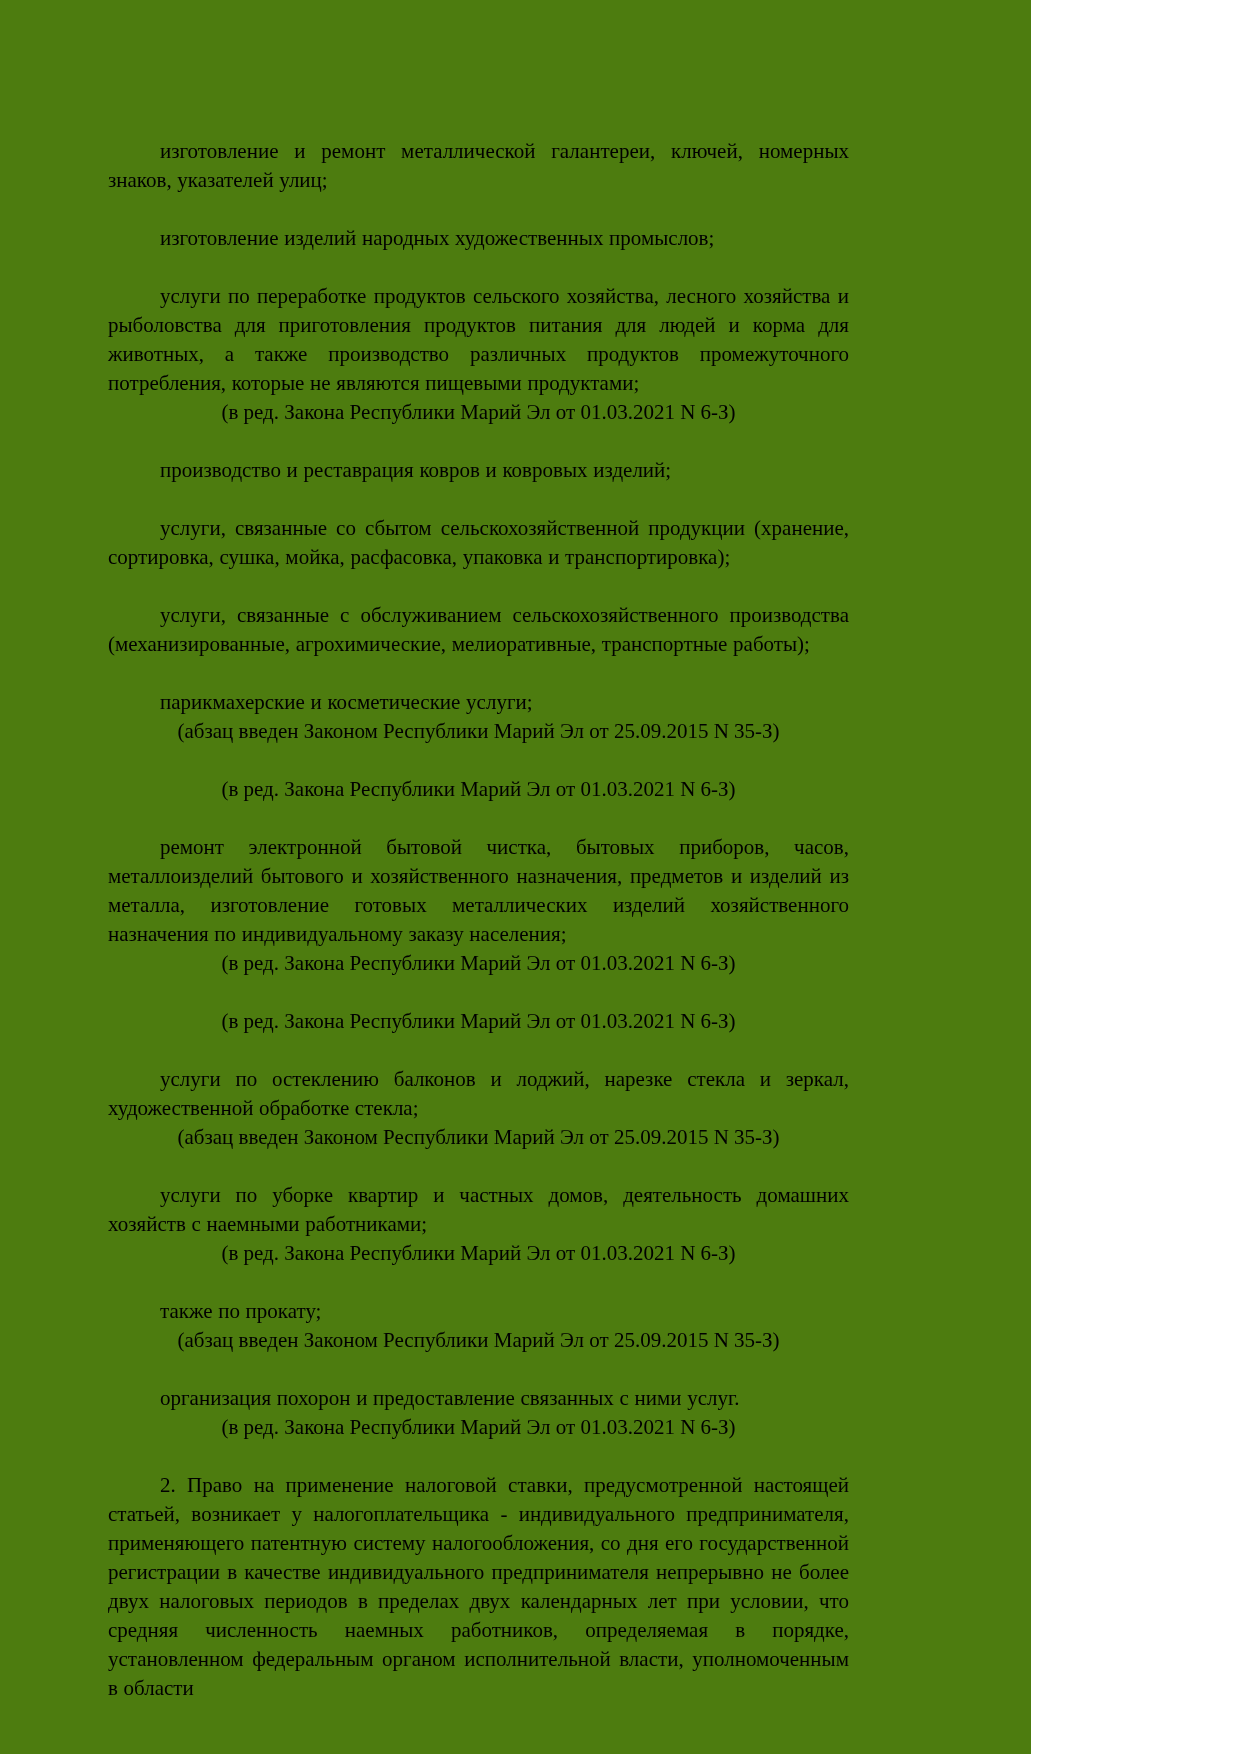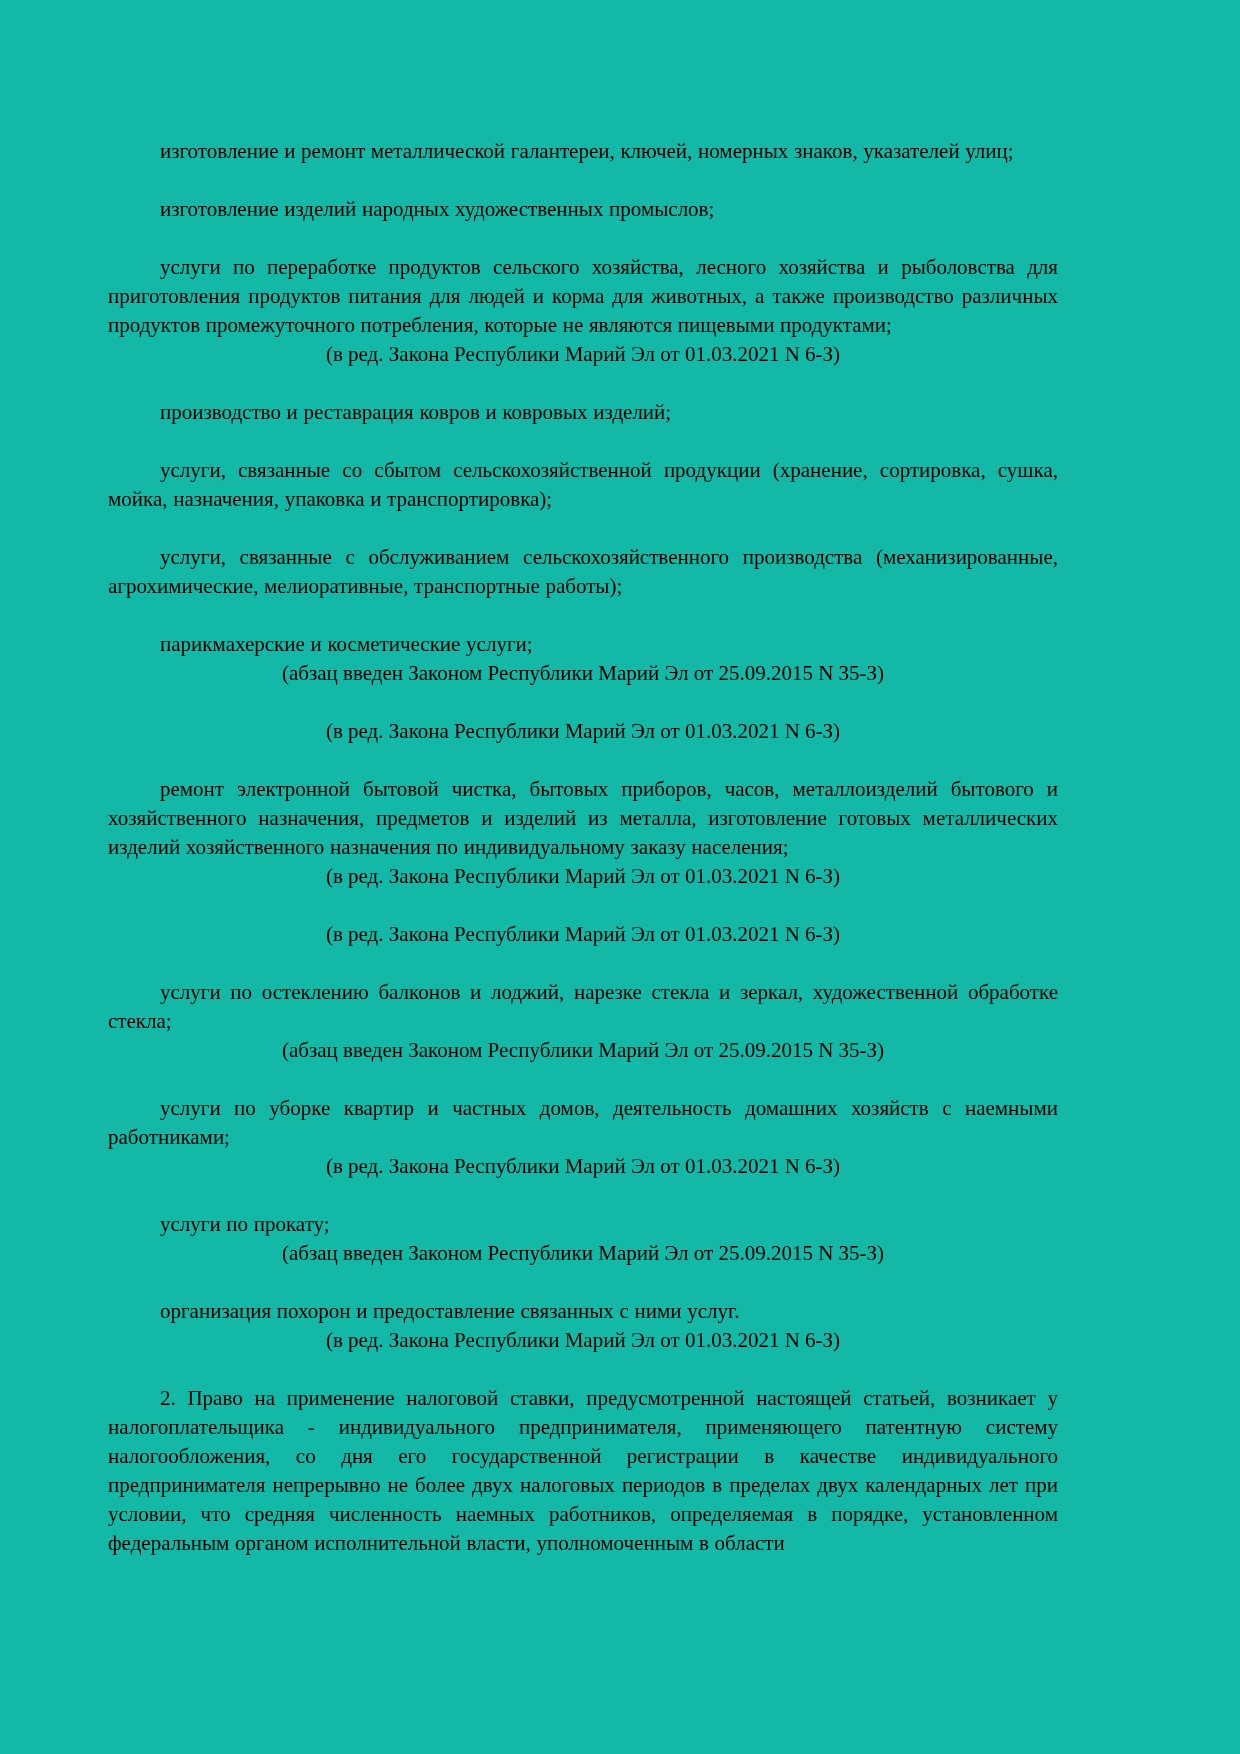--- a/index.html
+++ b/index.html
@@ -5,23 +5,23 @@
   * { margin: 0; padding: 0; box-sizing: border-box; }
   html, body { background: #ffffff; }
   body {
     width: 1240px;
     height: 1754px;
     font-family: "Liberation Serif", "DejaVu Serif", serif;
     color: #000000;
     overflow: hidden;
   }
   .page {
-    width: 1240px;
+    width: 1031px;
     height: 1754px;
-    background: #14b8a6;
+    background: #4d7c0f;
     padding: 137px 182px 40px 108px;
     overflow: hidden;
     font-family: Liberation Serif, serif;
   }
   .doc { width: 100%; }
   .block { margin-bottom: 29px; }
   .block:last-child { margin-bottom: 12px; }
   .para {
     font-size: 21px;
     line-height: 29px;
@@ -48,21 +48,21 @@
         <p class="para">изготовление изделий народных художественных промыслов;</p>
       </div>
       <div class="block">
         <p class="para">услуги по переработке продуктов сельского хозяйства, лесного хозяйства и рыболовства для приготовления продуктов питания для людей и корма для животных, а также производство различных продуктов промежуточного потребления, которые не являются пищевыми продуктами;</p>
         <p class="note">(в ред. Закона Республики Марий Эл от 01.03.2021 N 6-З)</p>
       </div>
       <div class="block">
         <p class="para">производство и реставрация ковров и ковровых изделий;</p>
       </div>
       <div class="block">
-        <p class="para">услуги, связанные со сбытом сельскохозяйственной продукции (хранение, сортировка, сушка, мойка, назначения, упаковка и транспортировка);</p>
+        <p class="para">услуги, связанные со сбытом сельскохозяйственной продукции (хранение, сортировка, сушка, мойка, расфасовка, упаковка и транспортировка);</p>
       </div>
       <div class="block">
         <p class="para">услуги, связанные с обслуживанием сельскохозяйственного производства (механизированные, агрохимические, мелиоративные, транспортные работы);</p>
       </div>
       <div class="block">
         <p class="para">парикмахерские и косметические услуги;</p>
         <p class="note">(абзац введен Законом Республики Марий Эл от 25.09.2015 N 35-З)</p>
       </div>
       <div class="block">
         <p class="note">(в ред. Закона Республики Марий Эл от 01.03.2021 N 6-З)</p>
@@ -76,21 +76,21 @@
       </div>
       <div class="block">
         <p class="para">услуги по остеклению балконов и лоджий, нарезке стекла и зеркал, художественной обработке стекла;</p>
         <p class="note">(абзац введен Законом Республики Марий Эл от 25.09.2015 N 35-З)</p>
       </div>
       <div class="block">
         <p class="para">услуги по уборке квартир и частных домов, деятельность домашних хозяйств с наемными работниками;</p>
         <p class="note">(в ред. Закона Республики Марий Эл от 01.03.2021 N 6-З)</p>
       </div>
       <div class="block">
-        <p class="para">услуги по прокату;</p>
+        <p class="para">также по прокату;</p>
         <p class="note">(абзац введен Законом Республики Марий Эл от 25.09.2015 N 35-З)</p>
       </div>
       <div class="block">
         <p class="para">организация похорон и предоставление связанных с ними услуг.</p>
         <p class="note">(в ред. Закона Республики Марий Эл от 01.03.2021 N 6-З)</p>
       </div>
       <div class="block">
         <p class="para">2. Право на применение налоговой ставки, предусмотренной настоящей статьей, возникает у налогоплательщика - индивидуального предпринимателя, применяющего патентную систему налогообложения, со дня его государственной регистрации в качестве индивидуального предпринимателя непрерывно не более двух налоговых периодов в пределах двух календарных лет при условии, что средняя численность наемных работников, определяемая в порядке, установленном федеральным органом исполнительной власти, уполномоченным в области</p>
       </div>
     </section>

